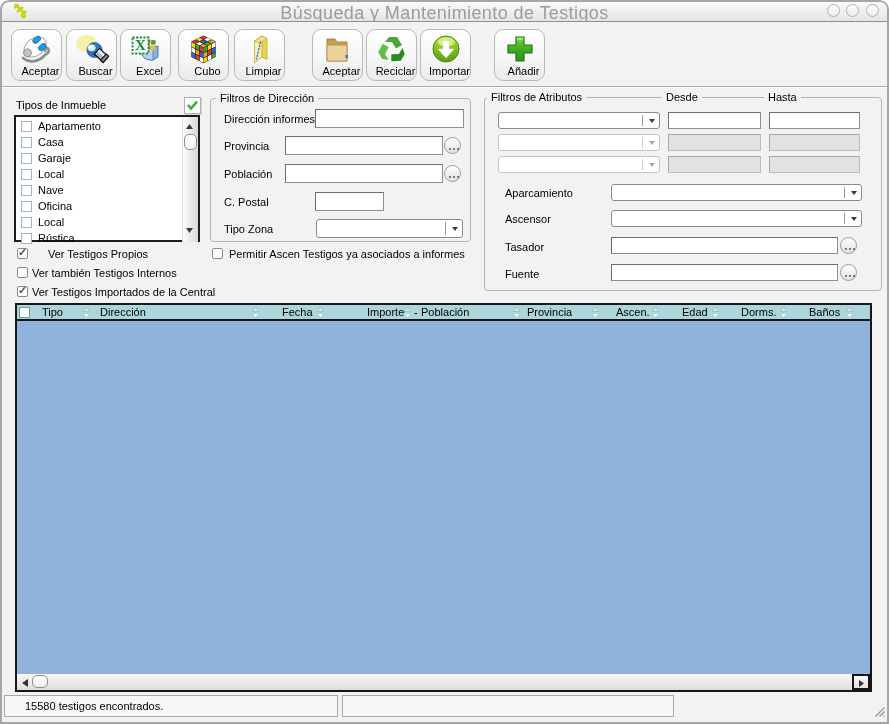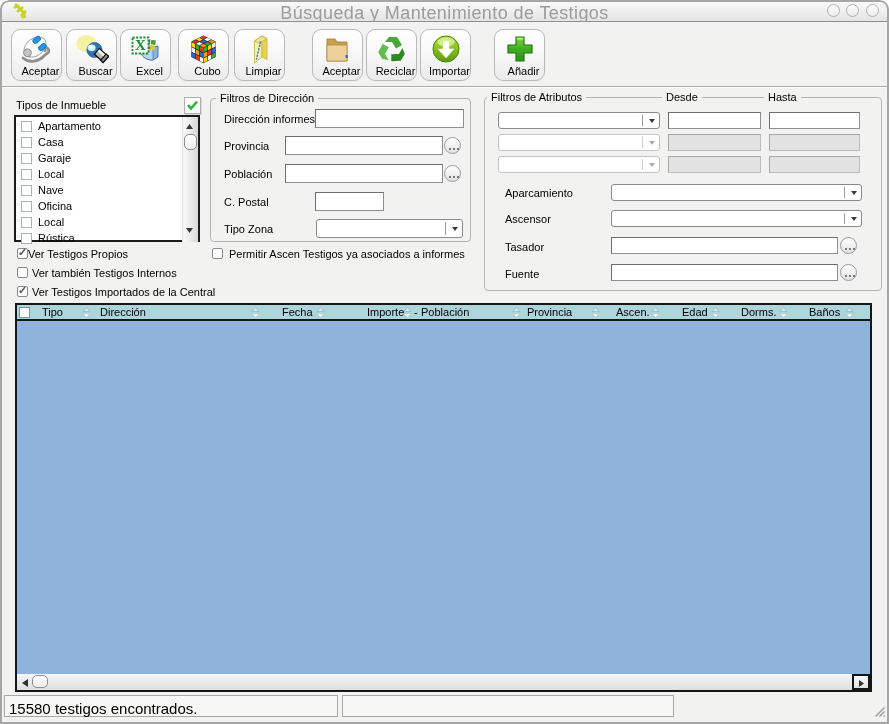--- a/index.html
+++ b/index.html
@@ -281,21 +281,21 @@
     <div class="sb-track" style="right:0;top:0;width:16px;height:125px"></div>
     <svg style="position:absolute;right:5px;top:7px" width="7" height="5" viewBox="0 0 7 5">
         <path d="M3.5,0 L7,5 L0,5 Z" fill="#3a3a3a"></path>
       </svg>
     <div class="sb-thumb" style="right:1px;top:17px;width:13px;height:16px"></div>
     <svg style="position:absolute;right:5px;bottom:7px" width="7" height="5" viewBox="0 0 7 5">
         <path d="M3.5,5 L7,0 L0,0 Z" fill="#3a3a3a"></path>
       </svg>
   </div>
   <div class="cb on" style="left:17px;top:248px"></div>
-  <div class="flabel" style="left:28px;top:248px">Ver Testigos Propios</div>
+  <div class="flabel" style="left:48px;top:248px">Ver Testigos Propios</div>
   <div class="cb" style="left:17px;top:267px"></div>
   <div class="flabel" style="left:32px;top:267px">Ver también Testigos Internos</div>
   <div class="cb on" style="left:17px;top:286px"></div>
   <div class="flabel" style="left:32px;top:286px">Ver Testigos Importados de la Central</div>
 
   <div class="group" style="left:210px;top:98px;width:261px;height:144px">
     <div class="glabel" style="left:5px">Filtros de Dirección</div>
   </div>
   <div class="flabel" style="left:224px;top:113px">Dirección informes</div>
   <div class="tin" style="left:315px;top:109px;width:149px;height:19px"></div>
@@ -418,21 +418,21 @@
       <div class="sb-thumb" style="left:15px;top:1px;width:16px;height:13px"></div>
       <div style="position:absolute;right:0;top:0;width:18px;height:16px;border:2px solid #161616;background:linear-gradient(#f8f8f8,#e2e2e2)">
         <svg style="position:absolute;left:5px;top:3.5px" width="5" height="7" viewBox="0 0 5 7">
             <path d="M0,0 L5,3.5 L0,7 Z" fill="#303030"></path>
           </svg>
       </div>
     </div>
   </div>
 
   <div class="spanel" style="left:4px;top:695px;width:334px">
-      <div style="position:absolute;left:4px;top:4px;font-size:15px">15580 testigos encontrados.</div>
+      <div style="position:absolute;left:20px;top:4px;font-size:11px">15580 testigos encontrados.</div>
     </div>
   <div class="spanel" style="left:342px;top:695px;width:332px"></div>
   <svg style="position:absolute;left:873px;top:705px" width="12" height="12" viewBox="0 0 12 12">
     <g stroke="#9e9e9e" stroke-width="1.5">
       <path d="M11.5,2.5 L2.5,11.5"></path>
         <path d="M11.5,6.5 L6.5,11.5"></path>
         <path d="M11.5,10.5 L10.5,11.5"></path>
     </g>
   </svg>
 </div>

